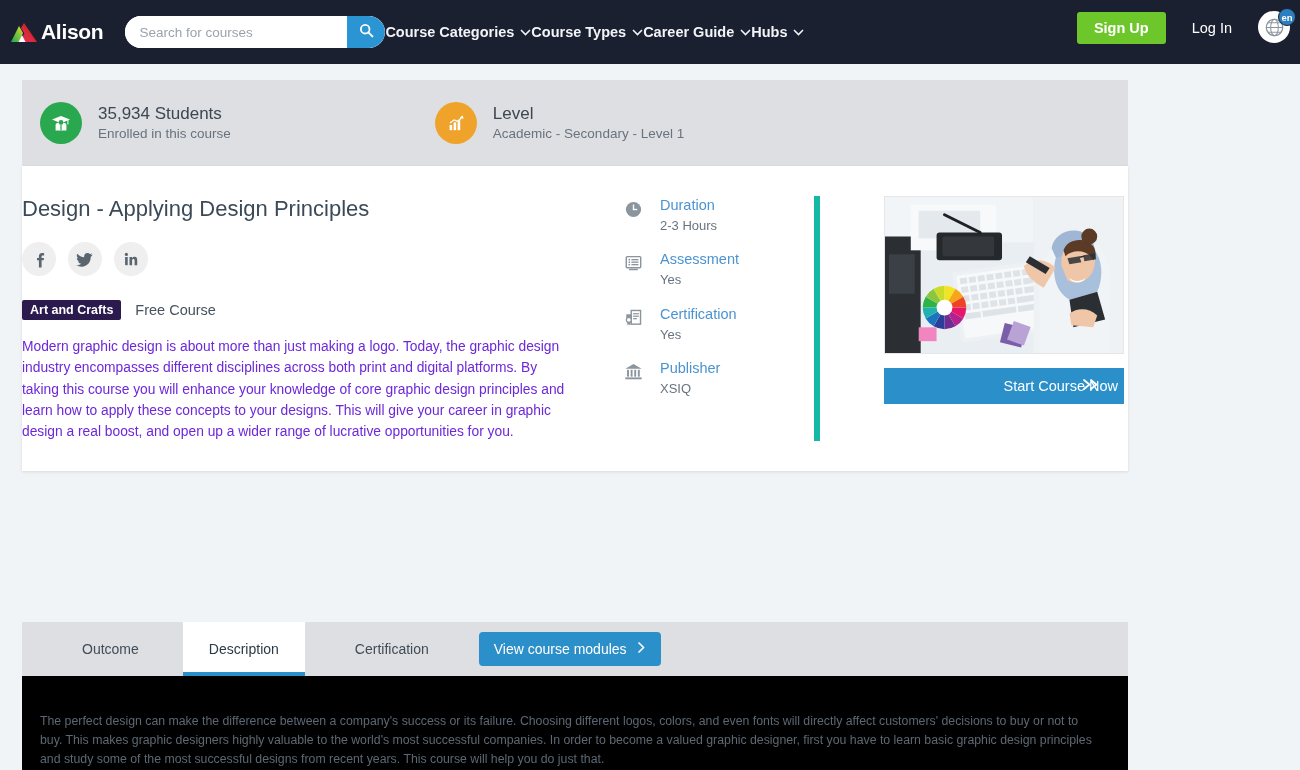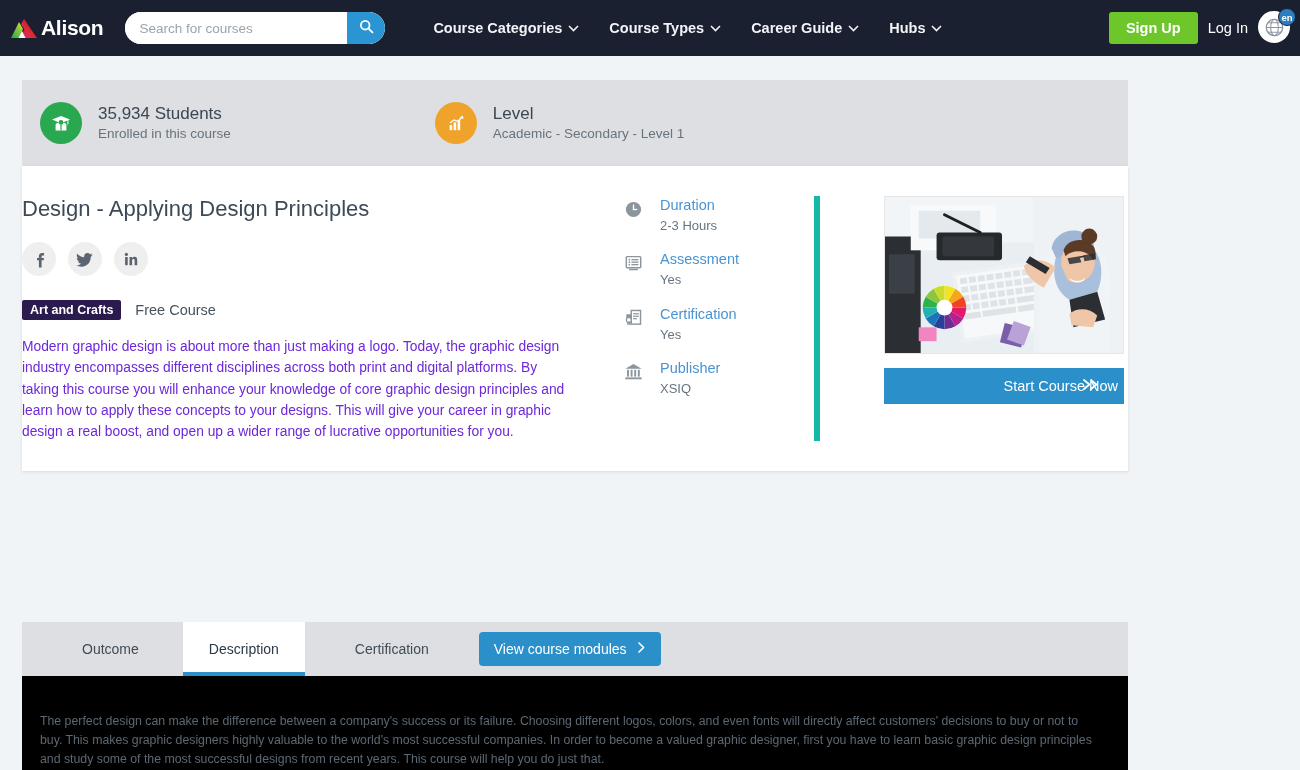--- a/index.html
+++ b/index.html
@@ -7,21 +7,21 @@
   body {
     width:1300px; height:770px;
     background:#f0f4f7;
     font-family:"Liberation Sans", sans-serif;
     overflow:hidden;
     color:#4a5560;
   }
 
   
   .topnav {
-    height:56px; width:100%;
+    height:64px; width:100%;
     background:#1b2030;
     display:flex; align-items:center;
     position:relative;
   }
   .logo-wrap { display:flex; align-items:center; margin-left:10px; gap:3px; }
   .logo-mark { width:28px; height:24px; display:block; }
   .logo-text {
     color:#ffffff; font-size:21px; font-weight:bold; letter-spacing:-0.3px;
   }
   .search-wrap {
@@ -34,29 +34,29 @@
     padding:0 14px; font-size:13.5px; color:#44505c;
     font-family:"Liberation Sans", sans-serif;
     background:#fff;
   }
   .search-input::placeholder { color:#9aa3ab; }
   .search-btn {
     width:38px; height:32px; background:#2b95d3; border:none;
     display:flex; align-items:center; justify-content:center; cursor:pointer;
     border-top-right-radius:16px; border-bottom-right-radius:16px;
   }
-  .nav-links { display:flex; align-items:center; margin-left:48px; gap:30px; }
+  .nav-links { display:flex; align-items:center; }
   .nav-link {
     color:#f2f4f7; font-size:14.5px; font-weight:bold;
     display:flex; align-items:center; gap:6px; cursor:pointer; white-space:nowrap;
   }
   .caret { width:11px; height:7px; display:block; }
   .nav-right {
     position:absolute; right:8px; top:0; height:56px;
-    display:flex; align-items:center; gap:10px;
+    display:flex; align-items:center; gap:26px;
   }
   .signup-btn {
     background:#6dc72b; color:#fff; border:none; border-radius:3px;
     font-size:14.5px; font-weight:bold; padding:8px 17px; cursor:pointer;
     font-family:"Liberation Sans", sans-serif;
   }
   .login-link { color:#fff; font-size:14.5px; cursor:pointer; }
   .globe-wrap { position:relative; width:34px; height:34px; cursor:pointer; }
   .globe-circle {
     width:32px; height:32px; border-radius:50%; background:#fff;

